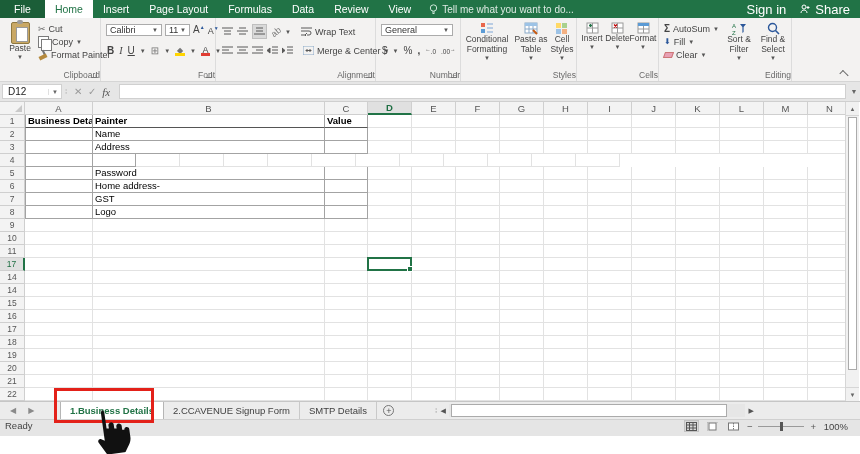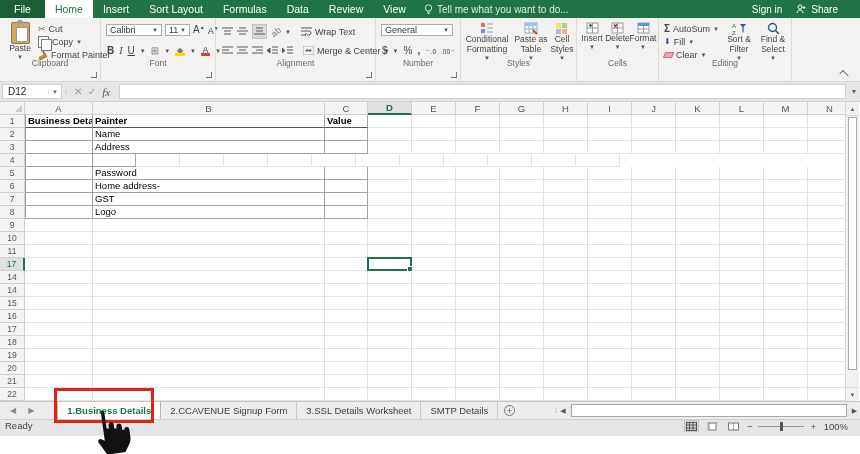--- a/index.html
+++ b/index.html
@@ -5,27 +5,27 @@
   html,body{margin:0;padding:0;}
   body{width:860px;height:454px;background:#fff;font-family:"Liberation Sans",sans-serif;position:relative;overflow:hidden;-webkit-font-smoothing:antialiased;}
   .app{position:absolute;left:0;top:0;width:860px;height:433px;background:#fff;}
 
   
   .tabbar{height:18px;background:#217346;display:flex;align-items:stretch;color:#fff;font-size:10.5px;}
   .rtab{padding:0 10px;display:flex;align-items:center;cursor:default;white-space:nowrap;}
   .rtab.file{background:#1b5e38;padding:0 14px;}
   .rtab.active{background:#fff;color:#217346;}
   .tellme{color:rgba(255,255,255,.85);display:flex;align-items:center;gap:4px;margin-left:8px;font-size:10px;}
-  .topright{margin-left:auto;display:flex;align-items:center;gap:14px;padding-right:22px;font-size:10px;text-align:center;}
+  .topright{margin-left:auto;display:flex;align-items:center;gap:14px;padding-right:10px;font-size:13px;text-align:center;}
   .shareblock{display:flex;align-items:center;gap:4px;}
 
   
   .ribbon{position:relative;height:63px;background:#f3f2f1;border-bottom:1px solid #d5d5d5;font-size:9px;color:#444;}
   .group{position:absolute;top:0;bottom:0;border-right:1px solid #dcdcdc;}
-  .grouplabel{position:absolute;bottom:13px;left:0;right:0;text-align:center;font-size:8.5px;color:#696969;}
+  .grouplabel{position:absolute;bottom:1px;left:0;right:0;text-align:right;font-size:8.5px;color:#696969;}
   .launcher{position:absolute;bottom:3px;right:3px;width:5px;height:5px;border-right:1px solid #777;border-bottom:1px solid #777;}
   .dd{font-size:6px;color:#555;line-height:1;}
   .iconbtn{display:flex;align-items:center;gap:3px;height:11px;white-space:nowrap;}
   .combo{background:#fff;border:1px solid #ababab;height:12px;display:flex;align-items:center;justify-content:space-between;font-size:9px;color:#333;padding:0 3px;box-sizing:border-box;}
   .bigbtn{position:absolute;top:4px;display:flex;flex-direction:column;align-items:center;text-align:center;line-height:1.15;font-size:8.5px;color:#444;}
   .pressed{background:#d9d9d9;border:1px solid #bfbfbf;}
   .chev{position:absolute;right:12px;bottom:4px;width:7px;height:4px;border-left:1px solid #666;border-top:1px solid #666;transform:rotate(45deg);}
 
   
   .fbar{height:19px;background:#e6e6e6;display:flex;align-items:center;border-bottom:1px solid #cfcfcf;font-size:10px;color:#444;}
@@ -102,21 +102,21 @@
 </head>
 <body>
 
 <div class="app">
 
   <div class="tabbar">
     <div style="display:flex;align-items:stretch;">
         <div class="rtab file">File</div>
         <div class="rtab active">Home</div>
         <div class="rtab">Insert</div>
-        <div class="rtab">Sort Layout</div>
+        <div class="rtab">Page Layout</div>
         <div class="rtab">Formulas</div>
         <div class="rtab">Data</div>
         <div class="rtab">Review</div>
         <div class="rtab">View</div>
       </div>
     <div class="tellme">
       <svg width="9" height="11" viewBox="0 0 9 11">
           <circle cx="4.5" cy="4" r="3.2" fill="none" stroke="#cfe8da" stroke-width="1"></circle>
           <path d="M3 8h3M3.5 9.5h2" stroke="#cfe8da" stroke-width="1" fill="none"></path>
         </svg>
@@ -788,21 +788,20 @@
   </div>
 
   <div class="tstrip">
     <div class="tnav">
       <span>◀</span>
       <span>▶</span>
     </div>
     <div style="display:flex;align-items:stretch;">
         <div class="stab active">1.Business Details</div>
         <div class="stab">2.CCAVENUE Signup Form</div>
-        <div class="stab">3.SSL Details Worksheet</div>
         <div class="stab">SMTP Details</div>
       </div>
     <div class="newsheet">
         <span class="circ">+</span>
       </div>
     <div class="tsplit">⁞</div>
     <div class="hs-arrow">◀</div>
     <div class="hs-track">
         <div class="hs-thumb"></div>
       </div>

